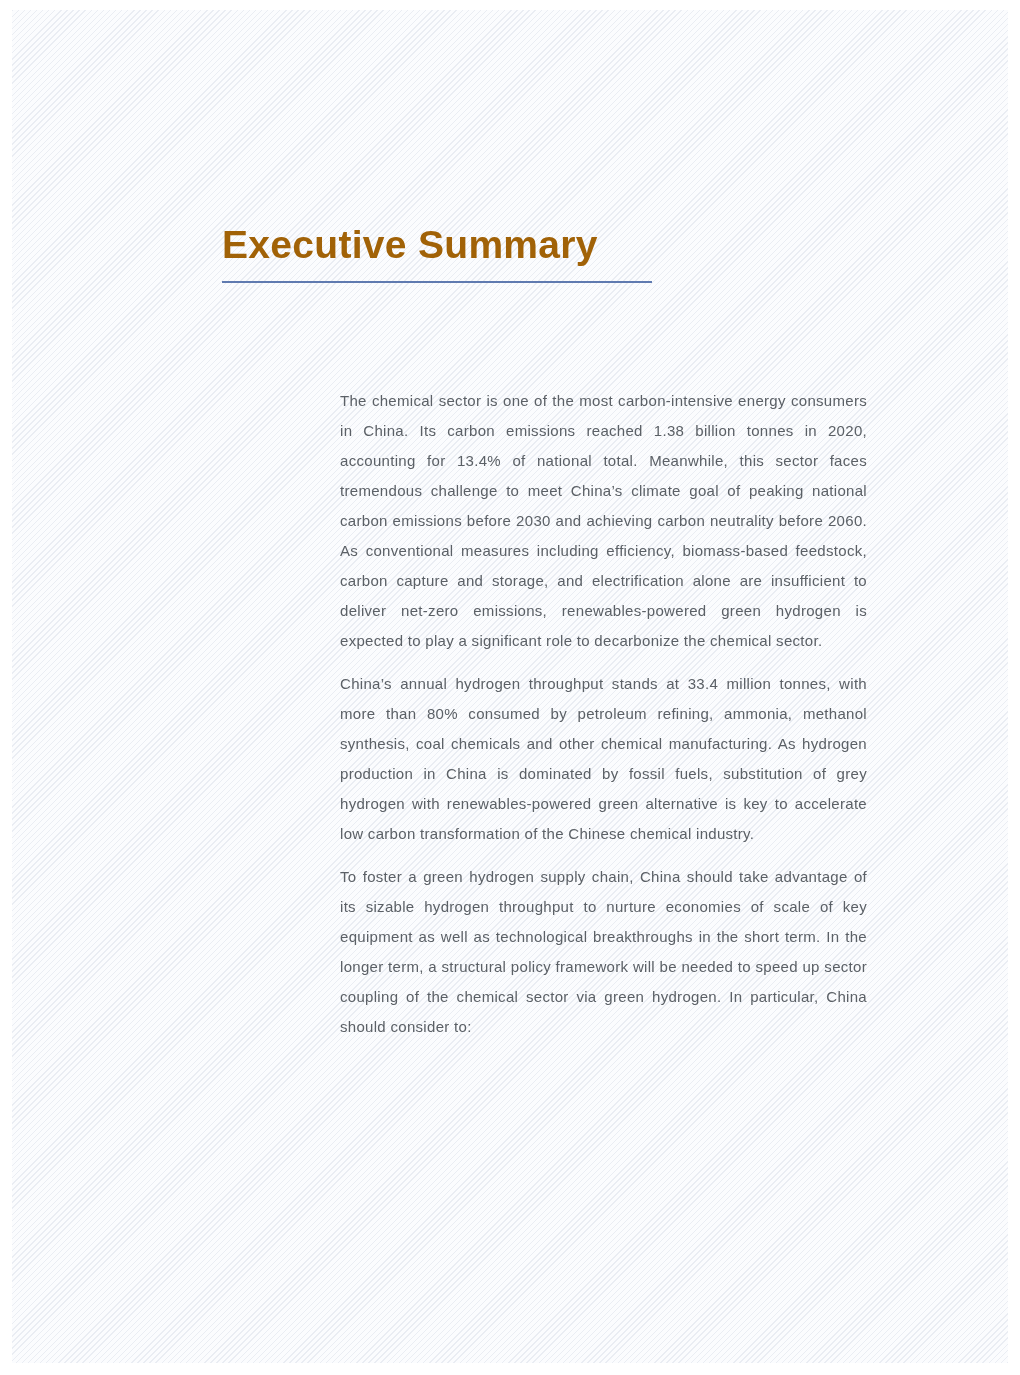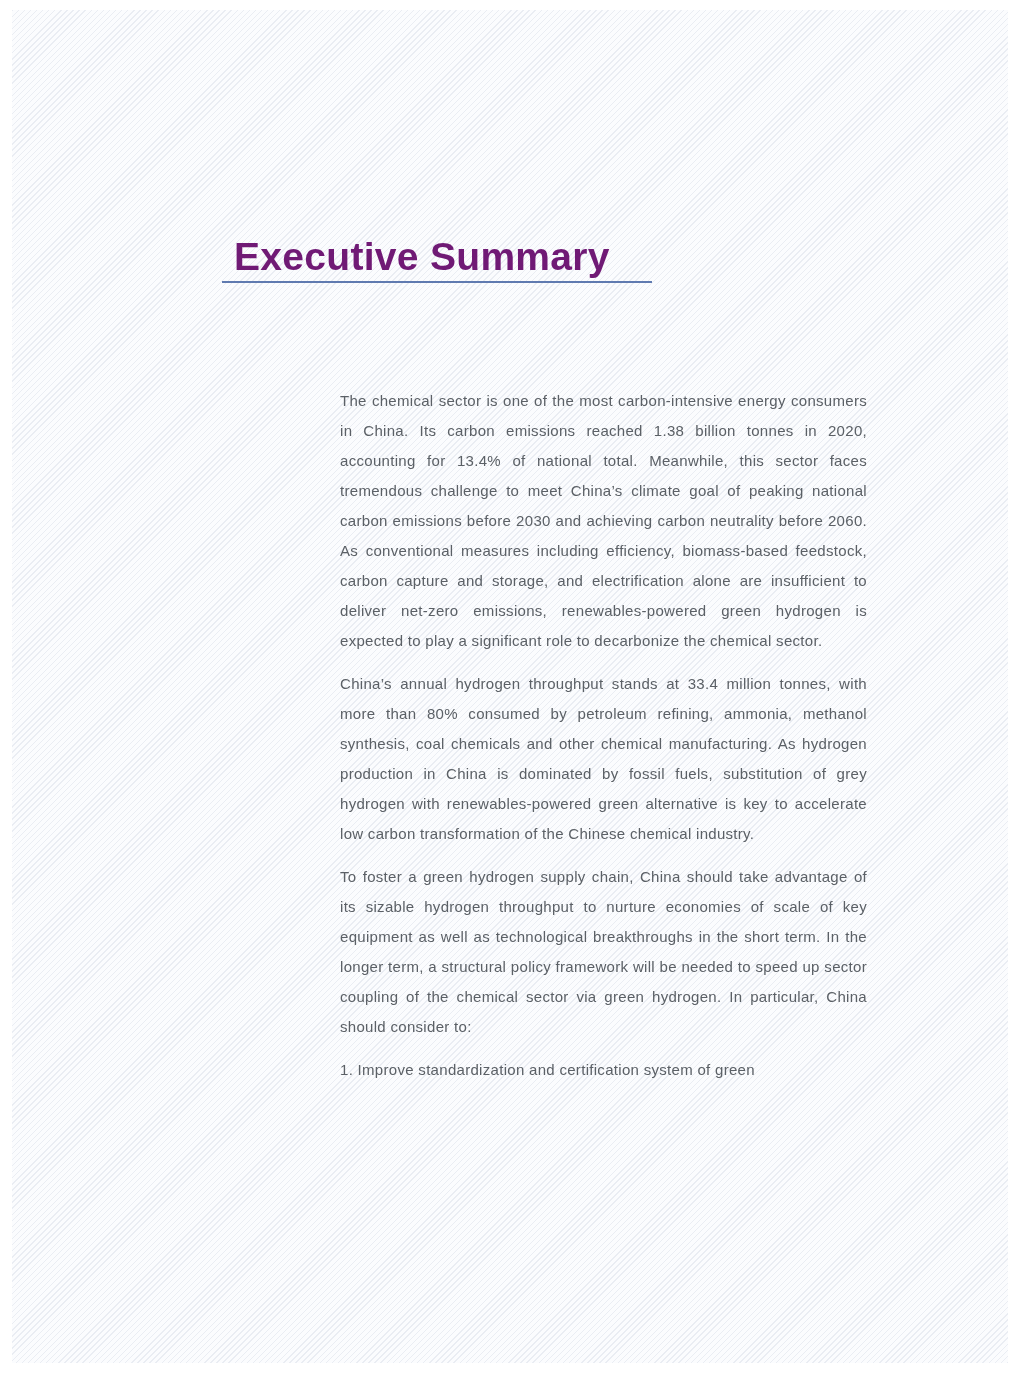--- a/index.html
+++ b/index.html
@@ -27,26 +27,26 @@
       #eaedf3 0px,
       #eaedf3 1px,
       rgba(0,0,0,0) 1px,
       rgba(0,0,0,0) 4.3px
     );
   }
   .section-title {
     position: absolute;
     left: 222px;
     top: 222px;
-    margin: 12px;
+    margin: 0;
     font-size: 39px;
     line-height: 46px;
     font-weight: bold;
     letter-spacing: 0.3px;
-    color: #701a75;
+    color: #a16207;
     font-family: "Liberation Sans", sans-serif;
   }
   .title-rule {
     position: absolute;
     left: 222px;
     top: 281px;
     width: 430px;
     height: 2px;
     background: #5f7ab0;
   }
@@ -73,14 +73,13 @@
 <div class="sheet"></div>
 
 <h1 class="section-title">Executive Summary</h1>
 
 <div class="title-rule"></div>
 
 <div class="body-column">
   <p>The chemical sector is one of the most carbon-intensive energy consumers in China. Its carbon emissions reached 1.38 billion tonnes in 2020, accounting for 13.4% of national total. Meanwhile, this sector faces tremendous challenge to meet China’s climate goal of peaking national carbon emissions before 2030 and achieving carbon neutrality before 2060. As conventional measures including efficiency, biomass-based feedstock, carbon capture and storage, and electrification alone are insufficient to deliver net-zero emissions, renewables-powered green hydrogen is expected to play a significant role to decarbonize the chemical sector.</p>
   <p>China’s annual hydrogen throughput stands at 33.4 million tonnes, with more than 80% consumed by petroleum refining, ammonia, methanol synthesis, coal chemicals and other chemical manufacturing. As hydrogen production in China is dominated by fossil fuels, substitution of grey hydrogen with renewables-powered green alternative is key to accelerate low carbon transformation of the Chinese chemical industry.</p>
   <p>To foster a green hydrogen supply chain, China should take advantage of its sizable hydrogen throughput to nurture economies of scale of key equipment as well as technological breakthroughs in the short term. In the longer term, a structural policy framework will be needed to speed up sector coupling of the chemical sector via green hydrogen. In particular, China should consider to:</p>
-  <p>1. Improve standardization and certification system of green</p>
 </div>
 
 </body></html>

